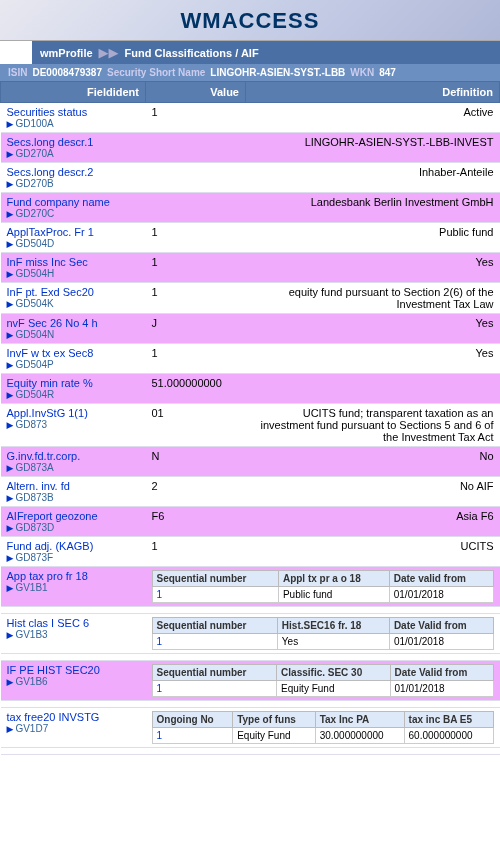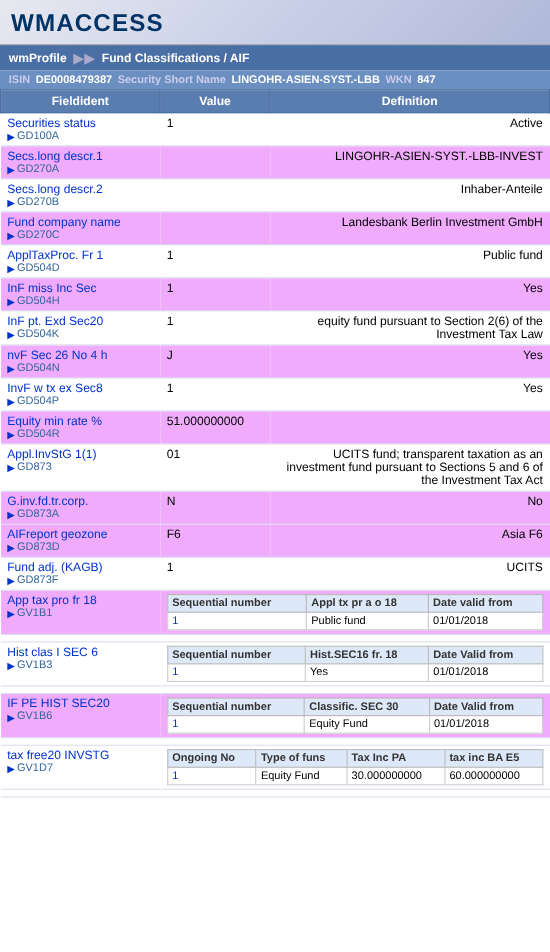--- a/index.html
+++ b/index.html
@@ -16,29 +16,31 @@
     .header {
       background: linear-gradient(135deg, #e8e8f0 0%, #c8d0e8 50%, #b0b8d8 100%);
       padding: 8px 10px 6px 10px;
       border-bottom: 1px solid #aaa;
     }
     .header-title {
       font-size: 22px;
       font-weight: bold;
       color: #003366;
       letter-spacing: 1px;
+      text-align: center;
     }
 
     
     .navbar {
       background: #4a6fa5;
       display: flex;
       align-items: center;
       padding: 4px 8px;
       gap: 6px;
+      margin-left: 32px;
     }
     .nav-item {
       color: #fff;
       font-size: 11px;
       font-weight: bold;
       text-decoration: none;
       cursor: pointer;
     }
     .nav-separator {
       color: #aac;
@@ -66,21 +68,21 @@
     }
 
     
     .main-table {
       width: 100%;
       border-collapse: collapse;
     }
     .main-table th {
       background: #5a7db0;
       color: #fff;
-      text-align: center;
+      text-align: right;
       padding: 4px 6px;
       font-size: 11px;
       border: 1px solid #4a6fa0;
     }
     .main-table td {
       padding: 3px 6px;
       border-bottom: 1px solid #dde;
       font-size: 11px;
       vertical-align: top;
     }
@@ -299,20 +301,31 @@
         <td class="field-col">
     <a class="field-link">G.inv.fd.tr.corp.</a>
     <span class="field-sub">
       <span class="arrow-right">▶</span>
       <span>GD873A</span>
     </span>
   </td>
         <td class="value-col">N</td>
         <td class="def-col">No</td>
       </tr>
+      <tr class="row-even">
+        <td class="field-col">
+    <a class="field-link">Altern. inv. fd</a>
+    <span class="field-sub">
+      <span class="arrow-right">▶</span>
+      <span>GD873B</span>
+    </span>
+  </td>
+        <td class="value-col">2</td>
+        <td class="def-col">No AIF</td>
+      </tr>
       <tr class="row-odd">
         <td class="field-col">
     <a class="field-link">AIFreport geozone</a>
     <span class="field-sub">
       <span class="arrow-right">▶</span>
       <span>GD873D</span>
     </span>
   </td>
         <td class="value-col">F6</td>
         <td class="def-col">Asia F6</td>

